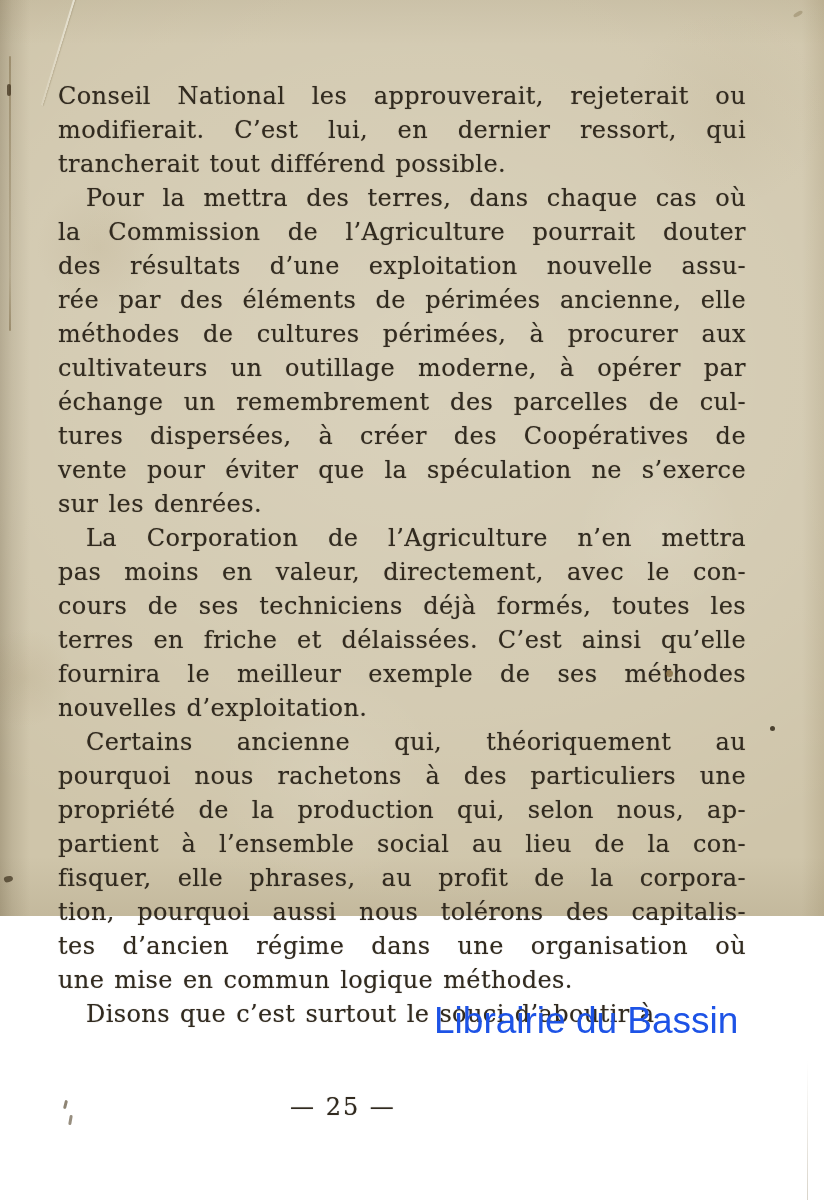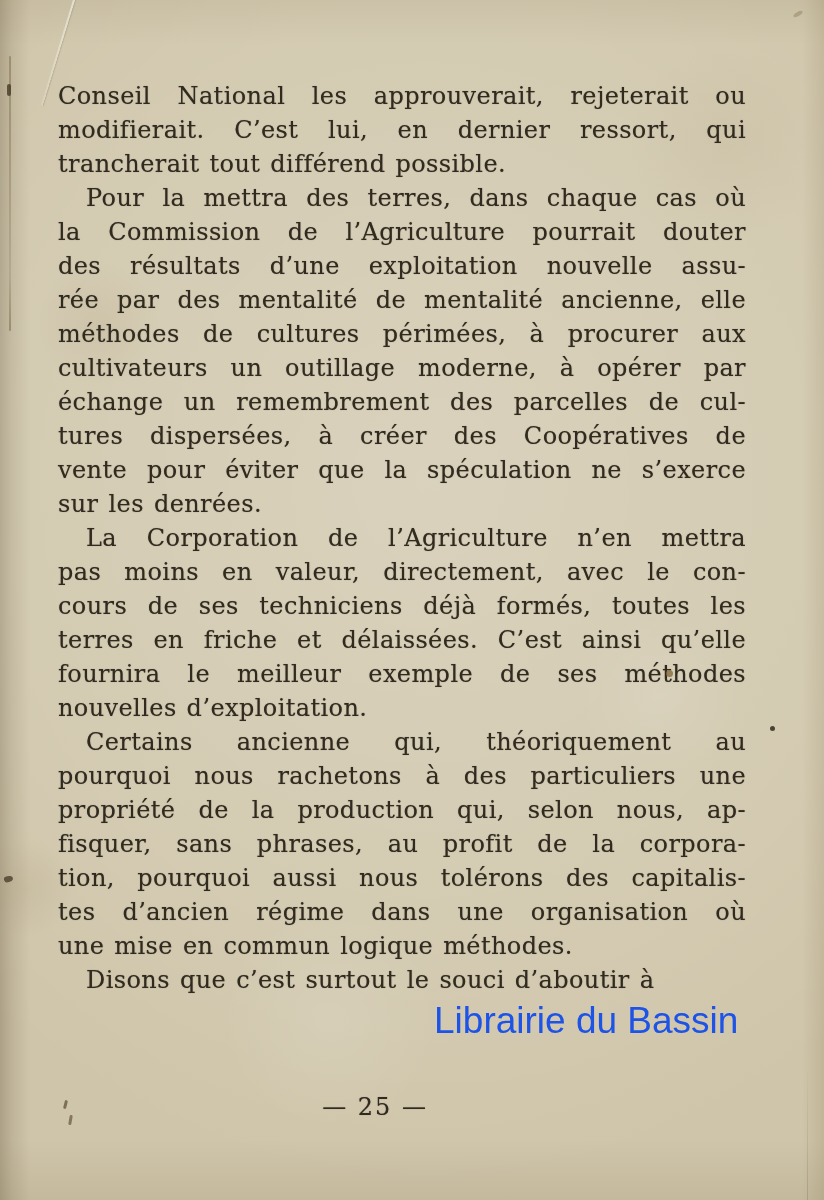--- a/index.html
+++ b/index.html
@@ -4,21 +4,21 @@
 <style>
   html, body { margin: 0; padding: 0; }
   body {
     width: 824px; height: 1200px;
     overflow: hidden;
     font-family: "DejaVu Serif", serif;
   }
   
   .scan {
     position: relative;
-    width: 824px; height: 1200px;
+    width: 824px; height: 916px;
     background-color: #cfc5aa;
     background-image:
       radial-gradient(ellipse 115% 85% at 52% 40%, rgba(255,255,252,0.22) 0%, rgba(255,255,252,0.10) 45%, rgba(0,0,0,0) 70%),
       linear-gradient(90deg, rgba(92,78,50,0.30) 0px, rgba(92,78,50,0.14) 12px, rgba(92,78,50,0.0) 30px),
       linear-gradient(270deg, rgba(120,100,58,0.16) 0px, rgba(120,100,58,0.0) 22px),
       linear-gradient(180deg, rgba(118,102,66,0.10) 0px, rgba(118,102,66,0.0) 45px),
       linear-gradient(0deg, rgba(112,96,60,0.12) 0px, rgba(112,96,60,0.0) 60px);
   }
   
   .mottle {
@@ -38,22 +38,22 @@
     color: #312a1f;
     letter-spacing: 0.4px;
     word-spacing: 2px;
     text-shadow: 0 0 1px rgba(49,42,31,0.45);
   }
   .line { text-align: justify; text-align-last: justify; height: 34px; }
   .line.left { text-align-last: left; }
   .line.ind { text-indent: 28px; }
   .pagenum {
     position: absolute;
-    left: 268px; top: 1092px; width: 160px;
-    text-align: right;
+    left: 290px; top: 1092px; width: 160px;
+    text-align: left;
     font-size: 24px; line-height: 30px;
     letter-spacing: 2px;
     color: #312a1f;
     text-shadow: 0 0 1px rgba(49,42,31,0.45);
   }
   
   .watermark {
     position: absolute;
     left: 434px; top: 1001px;
     font-family: "Liberation Sans", sans-serif;
@@ -98,37 +98,38 @@
   <div class="crease-left"></div>
   <div class="edge-line-right"></div>
 
   <div class="textblock" style="color: rgb(49, 42, 31);">
       <div class="line">Conseil National les approuverait, rejeterait ou</div>
       <div class="line">modifierait. C’est lui, en dernier ressort, qui</div>
       <div class="line left">trancherait tout différend possible.</div>
       <div class="line ind">Pour la mettra des terres, dans chaque cas où</div>
       <div class="line">la Commission de l’Agriculture pourrait douter</div>
       <div class="line">des résultats d’une exploitation nouvelle assu-</div>
-      <div class="line">rée par des mentalité de mentalité ancienne, elle</div>
+      <div class="line">rée par des éléments de périmées ancienne, elle</div>
       <div class="line">méthodes de cultures périmées, à procurer aux</div>
       <div class="line">cultivateurs un outillage moderne, à opérer par</div>
       <div class="line">échange un remembrement des parcelles de cul-</div>
       <div class="line">tures dispersées, à créer des Coopératives de</div>
       <div class="line">vente pour éviter que la spéculation ne s’exerce</div>
       <div class="line left">sur les denrées.</div>
       <div class="line ind">La Corporation de l’Agriculture n’en mettra</div>
       <div class="line">pas moins en valeur, directement, avec le con-</div>
       <div class="line">cours de ses techniciens déjà formés, toutes les</div>
       <div class="line">terres en friche et délaissées. C’est ainsi qu’elle</div>
       <div class="line">fournira le meilleur exemple de ses méthodes</div>
       <div class="line left">nouvelles d’exploitation.</div>
       <div class="line ind">Certains ancienne qui, théoriquement au</div>
       <div class="line">pourquoi nous rachetons à des particuliers une</div>
       <div class="line">propriété de la production qui, selon nous, ap-</div>
-      <div class="line">fisquer, sans phrases, au profit de la corpora-</div>
+      <div class="line">partient à l’ensemble social au lieu de la con-</div>
+      <div class="line">fisquer, elle phrases, au profit de la corpora-</div>
       <div class="line">tion, pourquoi aussi nous tolérons des capitalis-</div>
       <div class="line">tes d’ancien régime dans une organisation où</div>
       <div class="line left">une mise en commun logique méthodes.</div>
       <div class="line ind left">Disons que c’est surtout le souci d’aboutir à</div>
     </div>
 
   <div class="watermark" style="color: rgb(29, 83, 230);">Librairie du Bassin</div>
 
   <div class="pagenum" style="color: rgb(49, 42, 31);">— 25 —</div>
 

